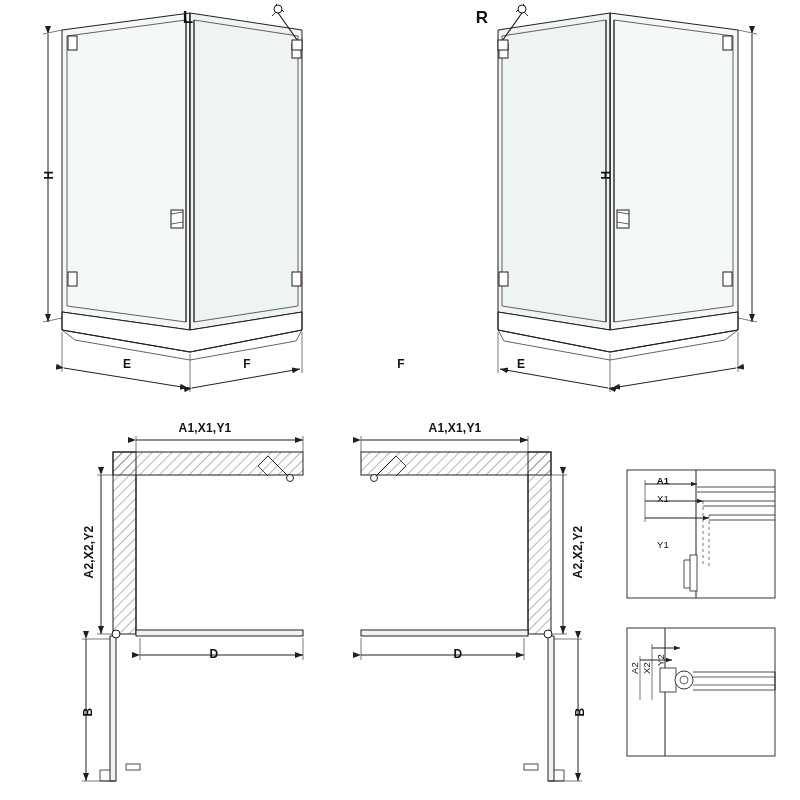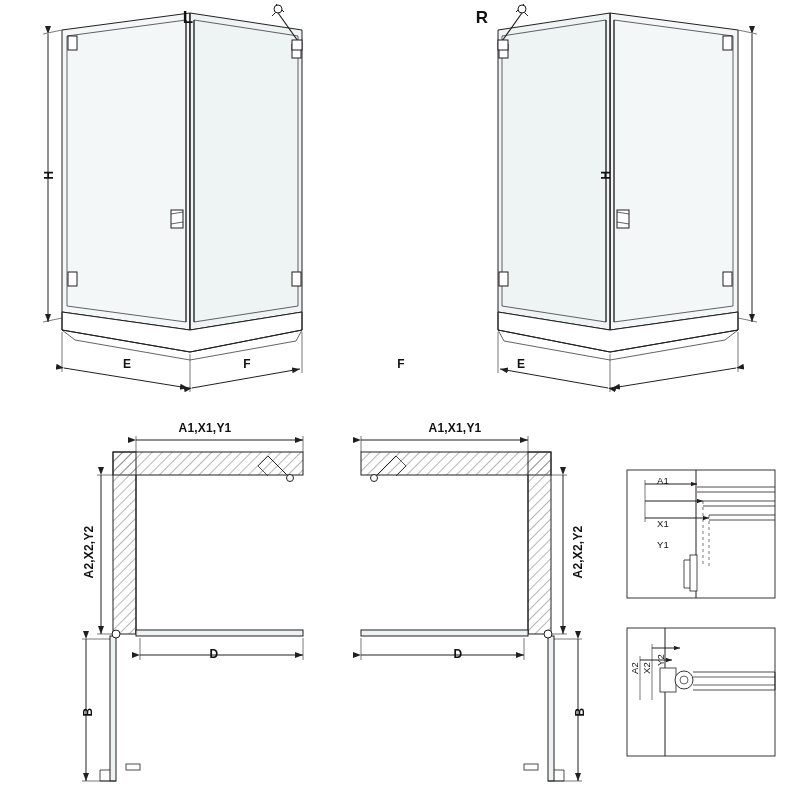--- a/index.html
+++ b/index.html
@@ -274,21 +274,21 @@
   <div class="lbl center" style="left:205px; top:428px;">A1,X1,Y1</div>
   <div class="lbl centerrot" style="left:89px; top:552px;">A2,X2,Y2</div>
   <div class="lbl center" style="left:214px; top:654px;">D</div>
   <div class="lbl centerrot" style="left:88px; top:712px;">B</div>
 
   <div class="lbl center" style="left:455px; top:428px;">A1,X1,Y1</div>
   <div class="lbl centerrot" style="left:578px; top:552px;">A2,X2,Y2</div>
   <div class="lbl center" style="left:458px; top:654px;">D</div>
   <div class="lbl centerrot" style="left:580px; top:712px;">B</div>
 
-  <div class="lbl small center" style="left:663px; top:480px;">A1</div>
-  <div class="lbl small center" style="left:663px; top:523px;">X1</div>
+  <div class="lbl small center" style="left:663px; top:480px;font-weight:bold;">A1</div>
+  <div class="lbl small center" style="left:663px; top:498px;">X1</div>
   <div class="lbl small center" style="left:663px; top:544px;">Y1</div>
 
   <div class="lbl small centerrot" style="left:634px; top:668px;">A2</div>
   <div class="lbl small centerrot" style="left:646px; top:668px;">X2</div>
   <div class="lbl small centerrot" style="left:660px; top:660px;">Y2</div>
 
 </div>
 
 </body></html>

